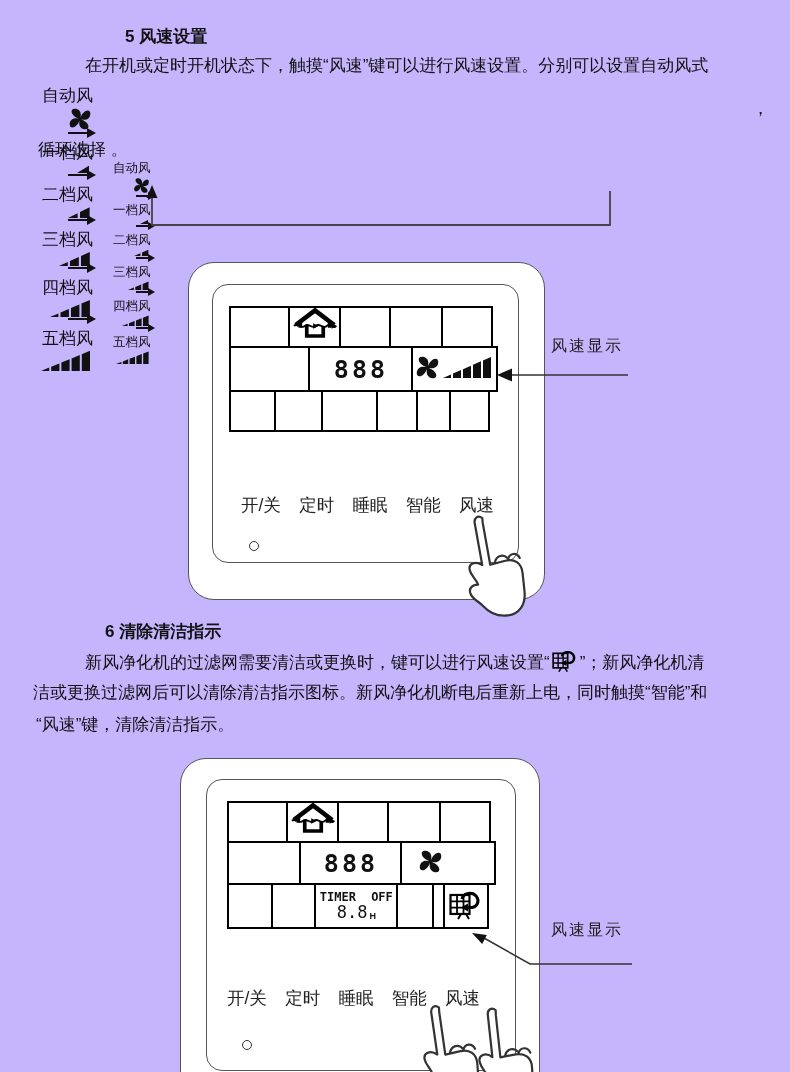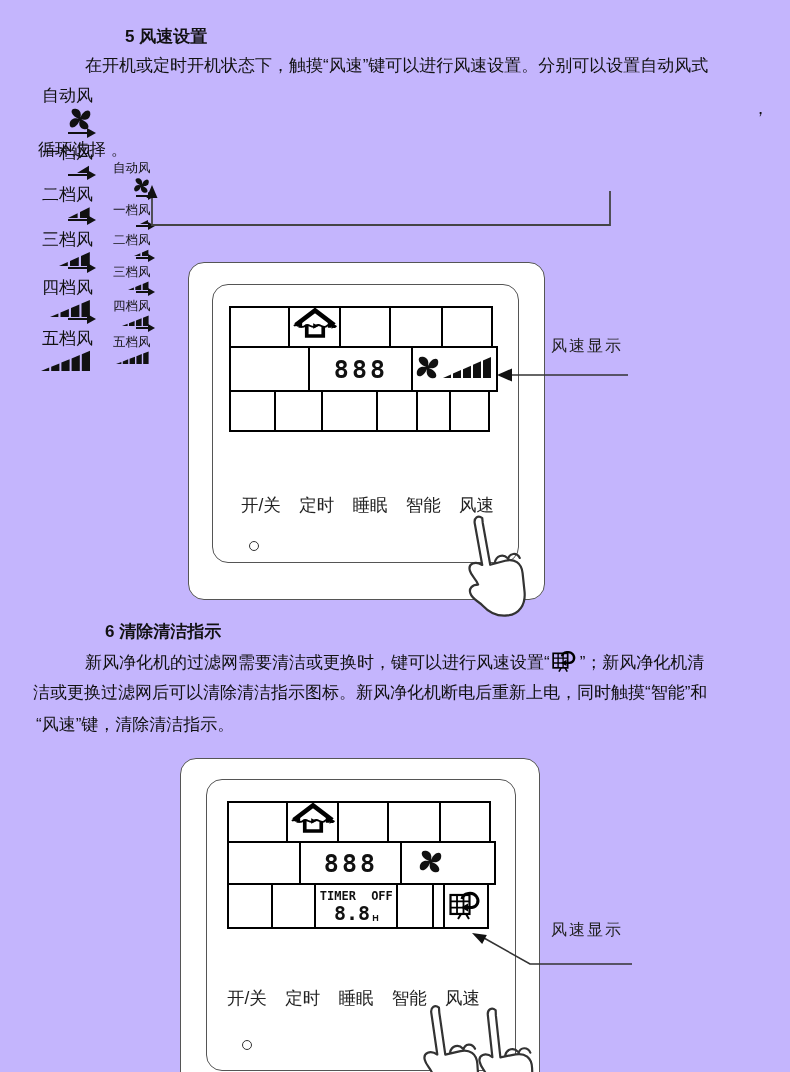--- a/index.html
+++ b/index.html
@@ -11,33 +11,33 @@
   .seqrow{display:flex;align-items:flex-end;white-space:nowrap;flex-direction:column;}
   .slbl{font-size:17px;margin:0 1px;}
   .small .slbl{font-size:12.5px;}
   .icn{display:inline-flex;align-items:flex-end;margin:0 2px 1px 3px;}
   .arr{display:inline-block;width:20px;height:2px;background:#111;position:relative;margin:0 6px 7px 5px;}
   .arr::after{content:'';position:absolute;right:-8px;top:-4px;border-left:9px solid #111;
               border-top:5px solid transparent;border-bottom:5px solid transparent;}
   .small .arr{width:12px;margin:0 4px 5px 3px;}
   .small .arr::after{right:-7px;top:-3px;border-left:7px solid #111;
               border-top:4px solid transparent;border-bottom:4px solid transparent;}
-  .panel{position:absolute;border:1.6px solid #555;border-radius:16px;background:#fff;}
+  .panel{position:absolute;border:1.6px solid #555;border-radius:26px;background:#fff;}
   .inner{position:absolute;border:1.6px solid #555;border-radius:16px;background:#fff;}
   .lcd{position:absolute;}
   .lcd-row{display:flex;margin-bottom:-2.6px;}
   .cell{border:2.6px solid #000;background:#fff;margin-right:-2.6px;box-sizing:border-box;
         display:flex;align-items:center;justify-content:center;overflow:visible;}
   .digits{font-family:"DejaVu Sans Mono",monospace;font-weight:bold;font-size:25px;letter-spacing:3px;}
   .btnrow{position:absolute;display:flex;justify-content:space-between;font-size:17.5px;color:#222;}
   .led{position:absolute;width:8px;height:8px;border:1.6px solid #333;border-radius:50%;background:#fff;}
   .callout{position:absolute;font-size:16px;color:#222;letter-spacing:2px;}
   .timer-top{display:flex;justify-content:space-between;width:100%;padding:0 4px;box-sizing:border-box;
              font-family:"DejaVu Sans Mono",monospace;font-size:12px;font-weight:bold;}
-  .timer-num{font-family:"DejaVu Sans Mono",monospace;font-weight:bold;font-size:20px;line-height:1;}
+  .timer-num{font-family:"DejaVu Sans Mono",monospace;font-weight:normal;font-size:17px;line-height:1;}
   .timer-h{font-size:9px;font-weight:bold;margin-left:2px;}
   .hand{position:absolute;z-index:6;}
   .ol{position:absolute;z-index:5;}
 </style>
 </head>
 <body>
 
 <div class="page">
 
   <div class="abs h1" style="left:125px;top:25px;">5 风速设置</div>

